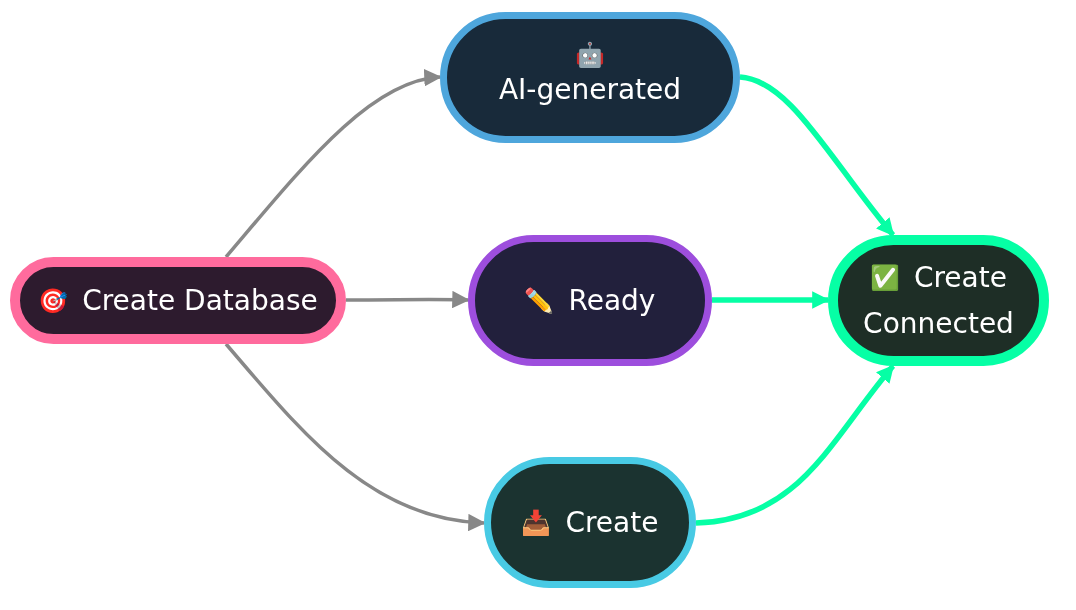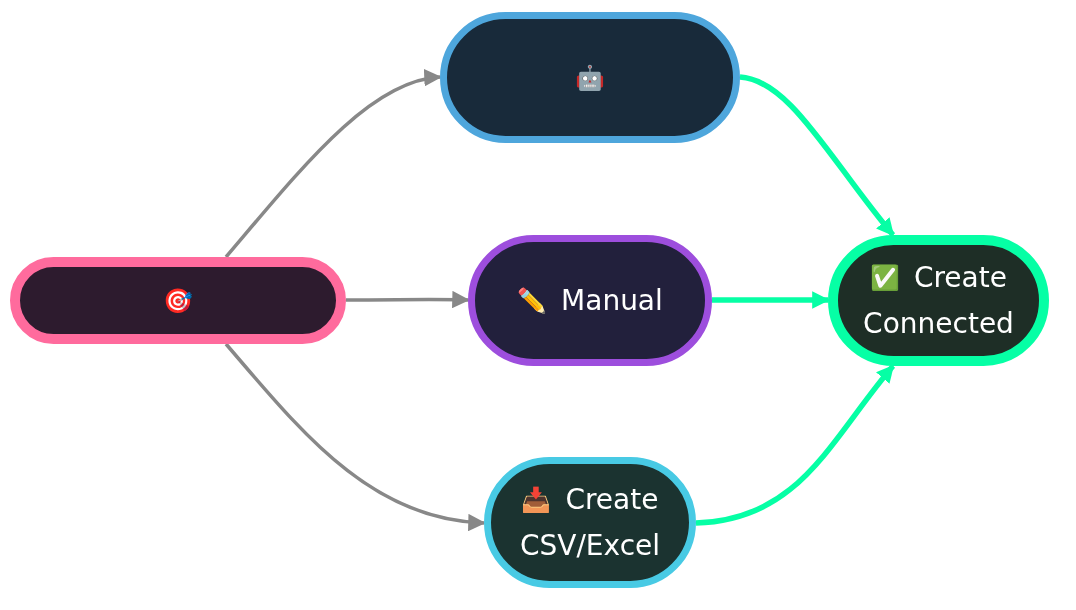--- a/index.html
+++ b/index.html
@@ -38,43 +38,44 @@
   <path d="M346,300 C400,300 430,299 468,300" fill="none" stroke="#888888" stroke-width="3.5" marker-end="url(#arrow-gray)"></path>
   <path d="M226,344 C300,430 370,520 484,523" fill="none" stroke="#888888" stroke-width="3.5" marker-end="url(#arrow-gray)"></path>
   <path d="M740,77 C790,80 830,160 893,235" fill="none" stroke="#06ffa5" stroke-width="5.5" marker-end="url(#arrow-green)"></path>
   <path d="M712,300 C760,300 790,300 828,300" fill="none" stroke="#06ffa5" stroke-width="5.5" marker-end="url(#arrow-green)"></path>
   <path d="M696,523 C800,520 830,440 893,366" fill="none" stroke="#06ffa5" stroke-width="5.5" marker-end="url(#arrow-green)"></path>
 </svg>
 
 <div id="n-create" class="node" style="border-color: rgb(255, 107, 157); background-color: rgb(45, 27, 46);">
   <div class="line">
     <span class="emoji">🎯</span>
+    <span>Create Database</span>
   </div>
 </div>
 
 <div id="n-genesis" class="node" style="border-color: rgb(78, 166, 220); background-color: rgb(24, 42, 58);">
   <div class="line">
     <span class="emoji">🤖</span>
   </div>
+  <div class="line">
+    <span>AI-generated</span>
+  </div>
 </div>
 
 <div id="n-manual" class="node" style="border-color: rgb(157, 78, 221); background-color: rgb(34, 32, 60);">
   <div class="line">
     <span class="emoji">✏️</span>
-    <span>Manual</span>
+    <span>Ready</span>
   </div>
 </div>
 
 <div id="n-import" class="node" style="border-color: rgb(72, 202, 228); background-color: rgb(27, 51, 48);">
   <div class="line">
     <span class="emoji">📥</span>
     <span>Create</span>
-  </div>
-  <div class="line">
-    <span>CSV/Excel</span>
   </div>
 </div>
 
 <div id="n-ready" class="node" style="border-color: rgb(6, 255, 165); background-color: rgb(30, 46, 38);">
   <div class="line">
     <span class="emoji">✅</span>
     <span>Create</span>
   </div>
   <div class="line">
     <span>Connected</span>

